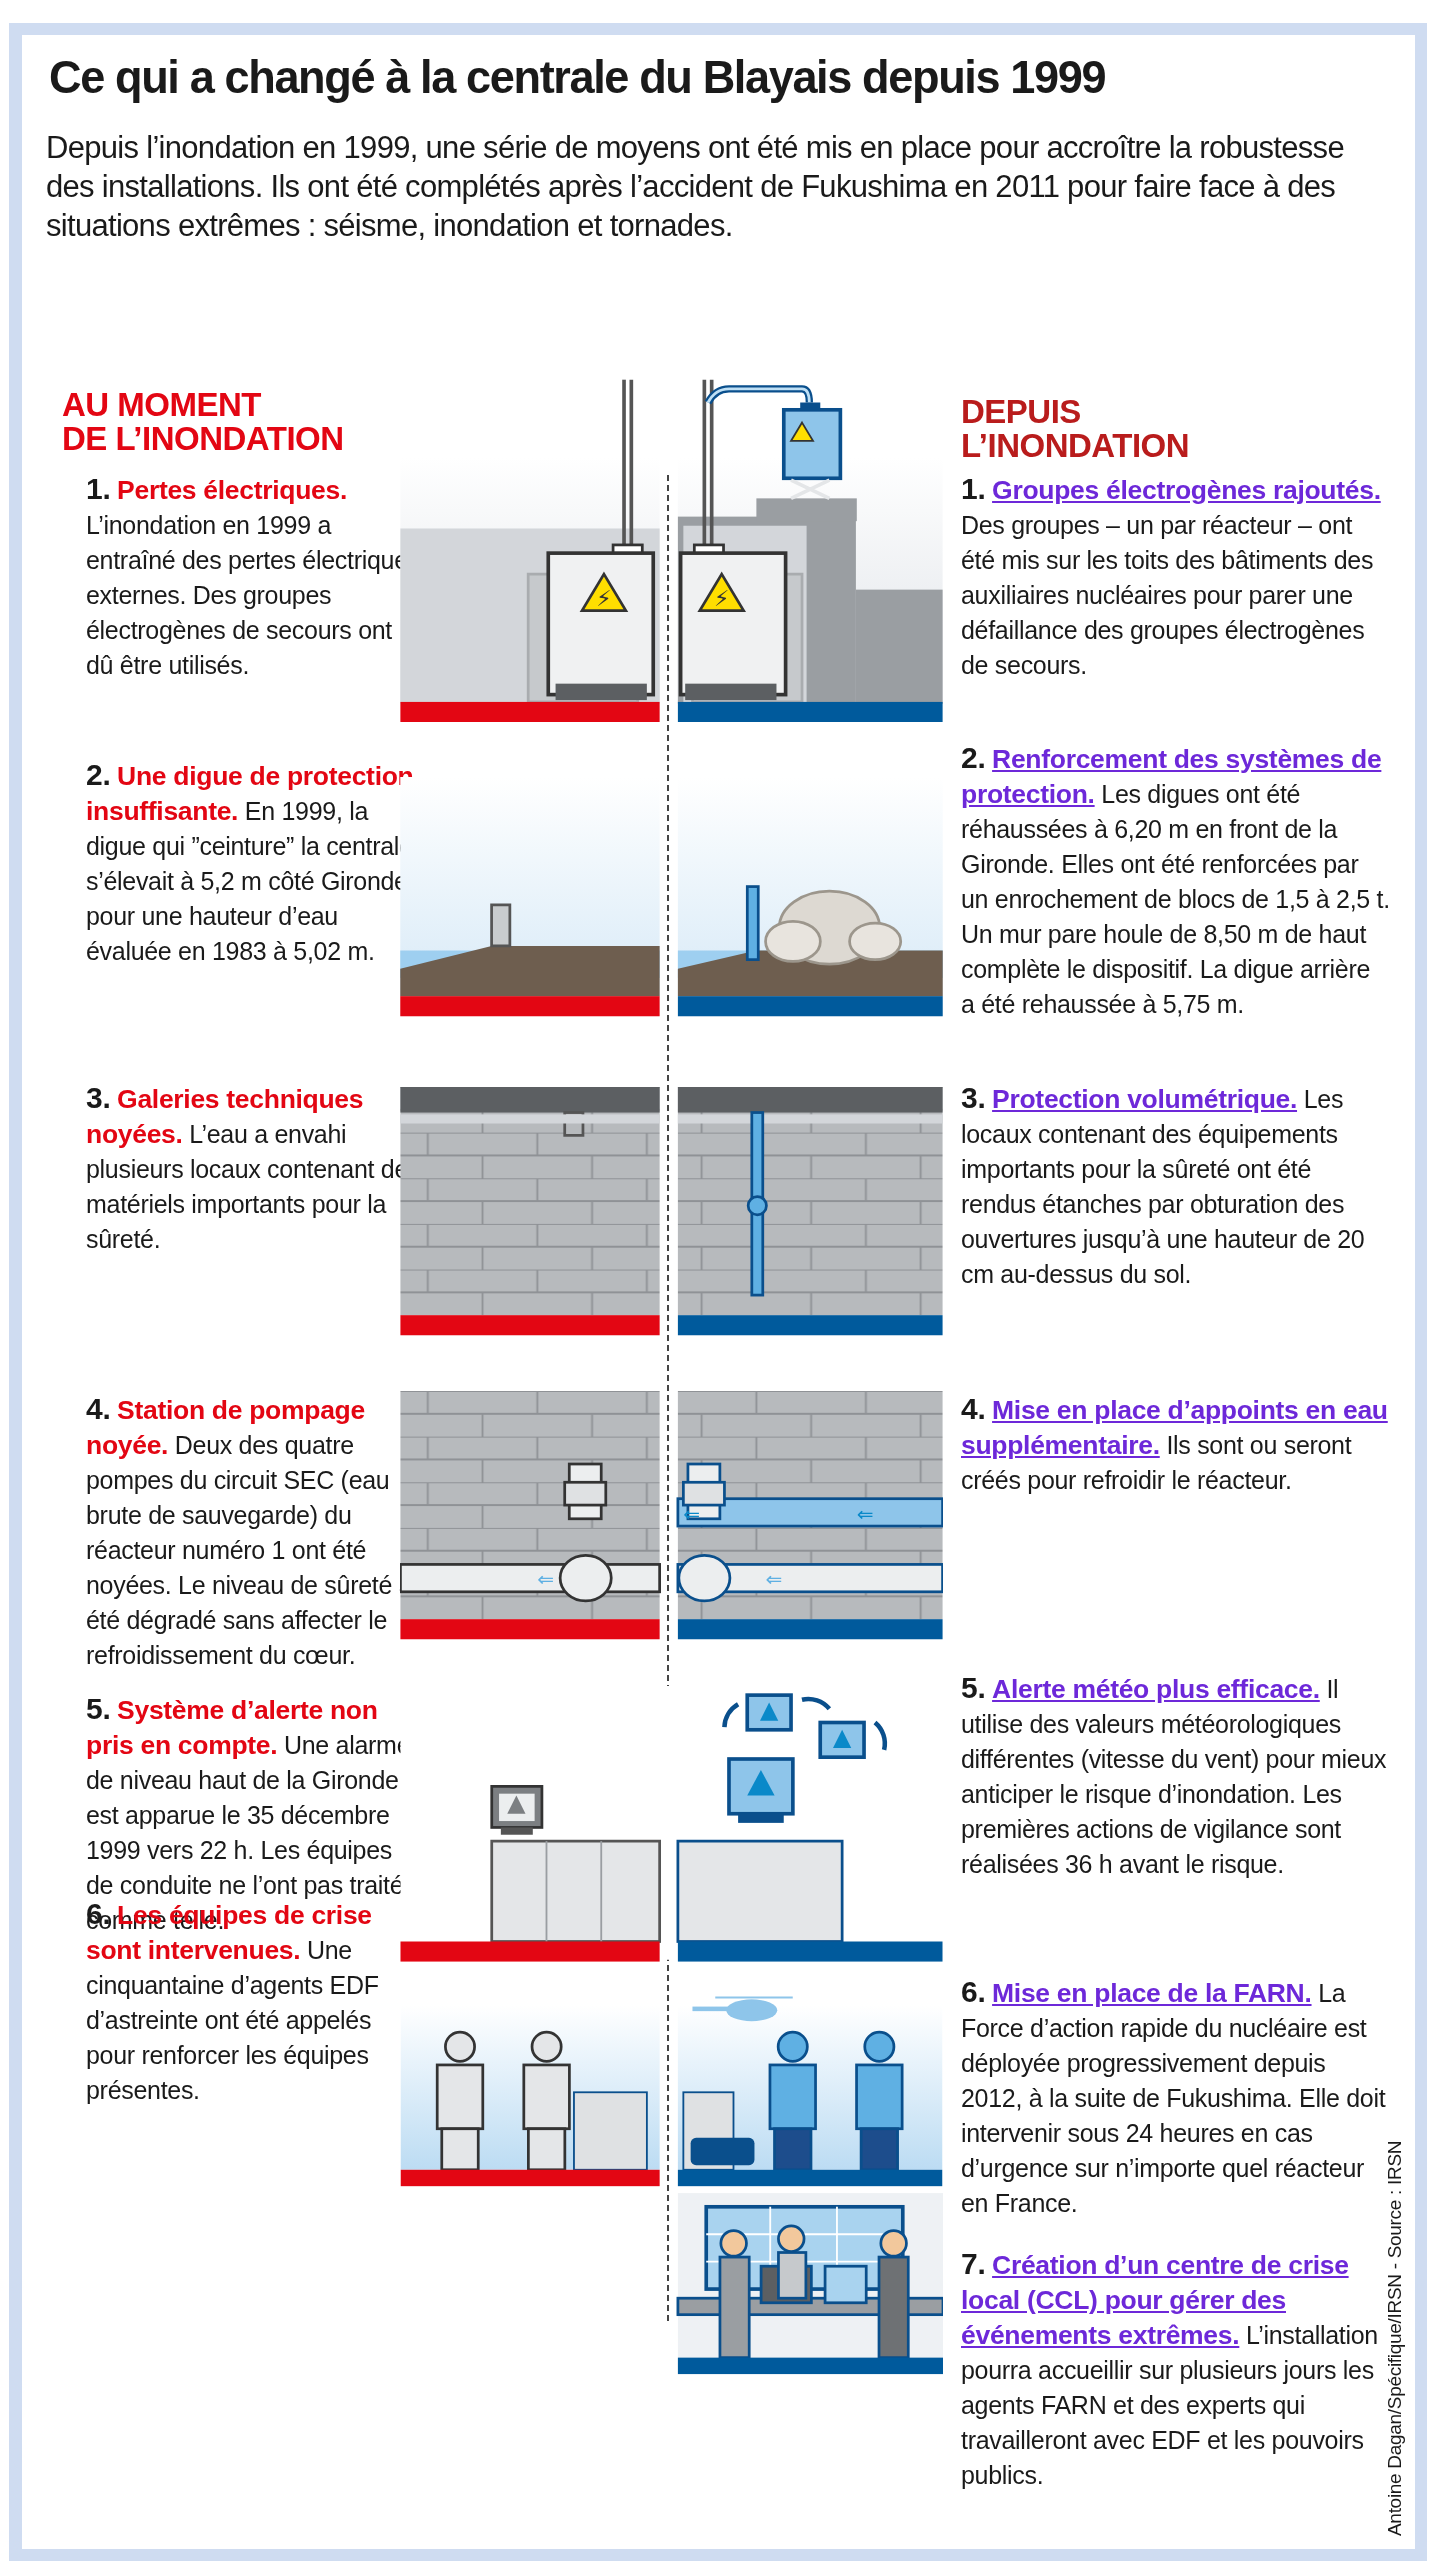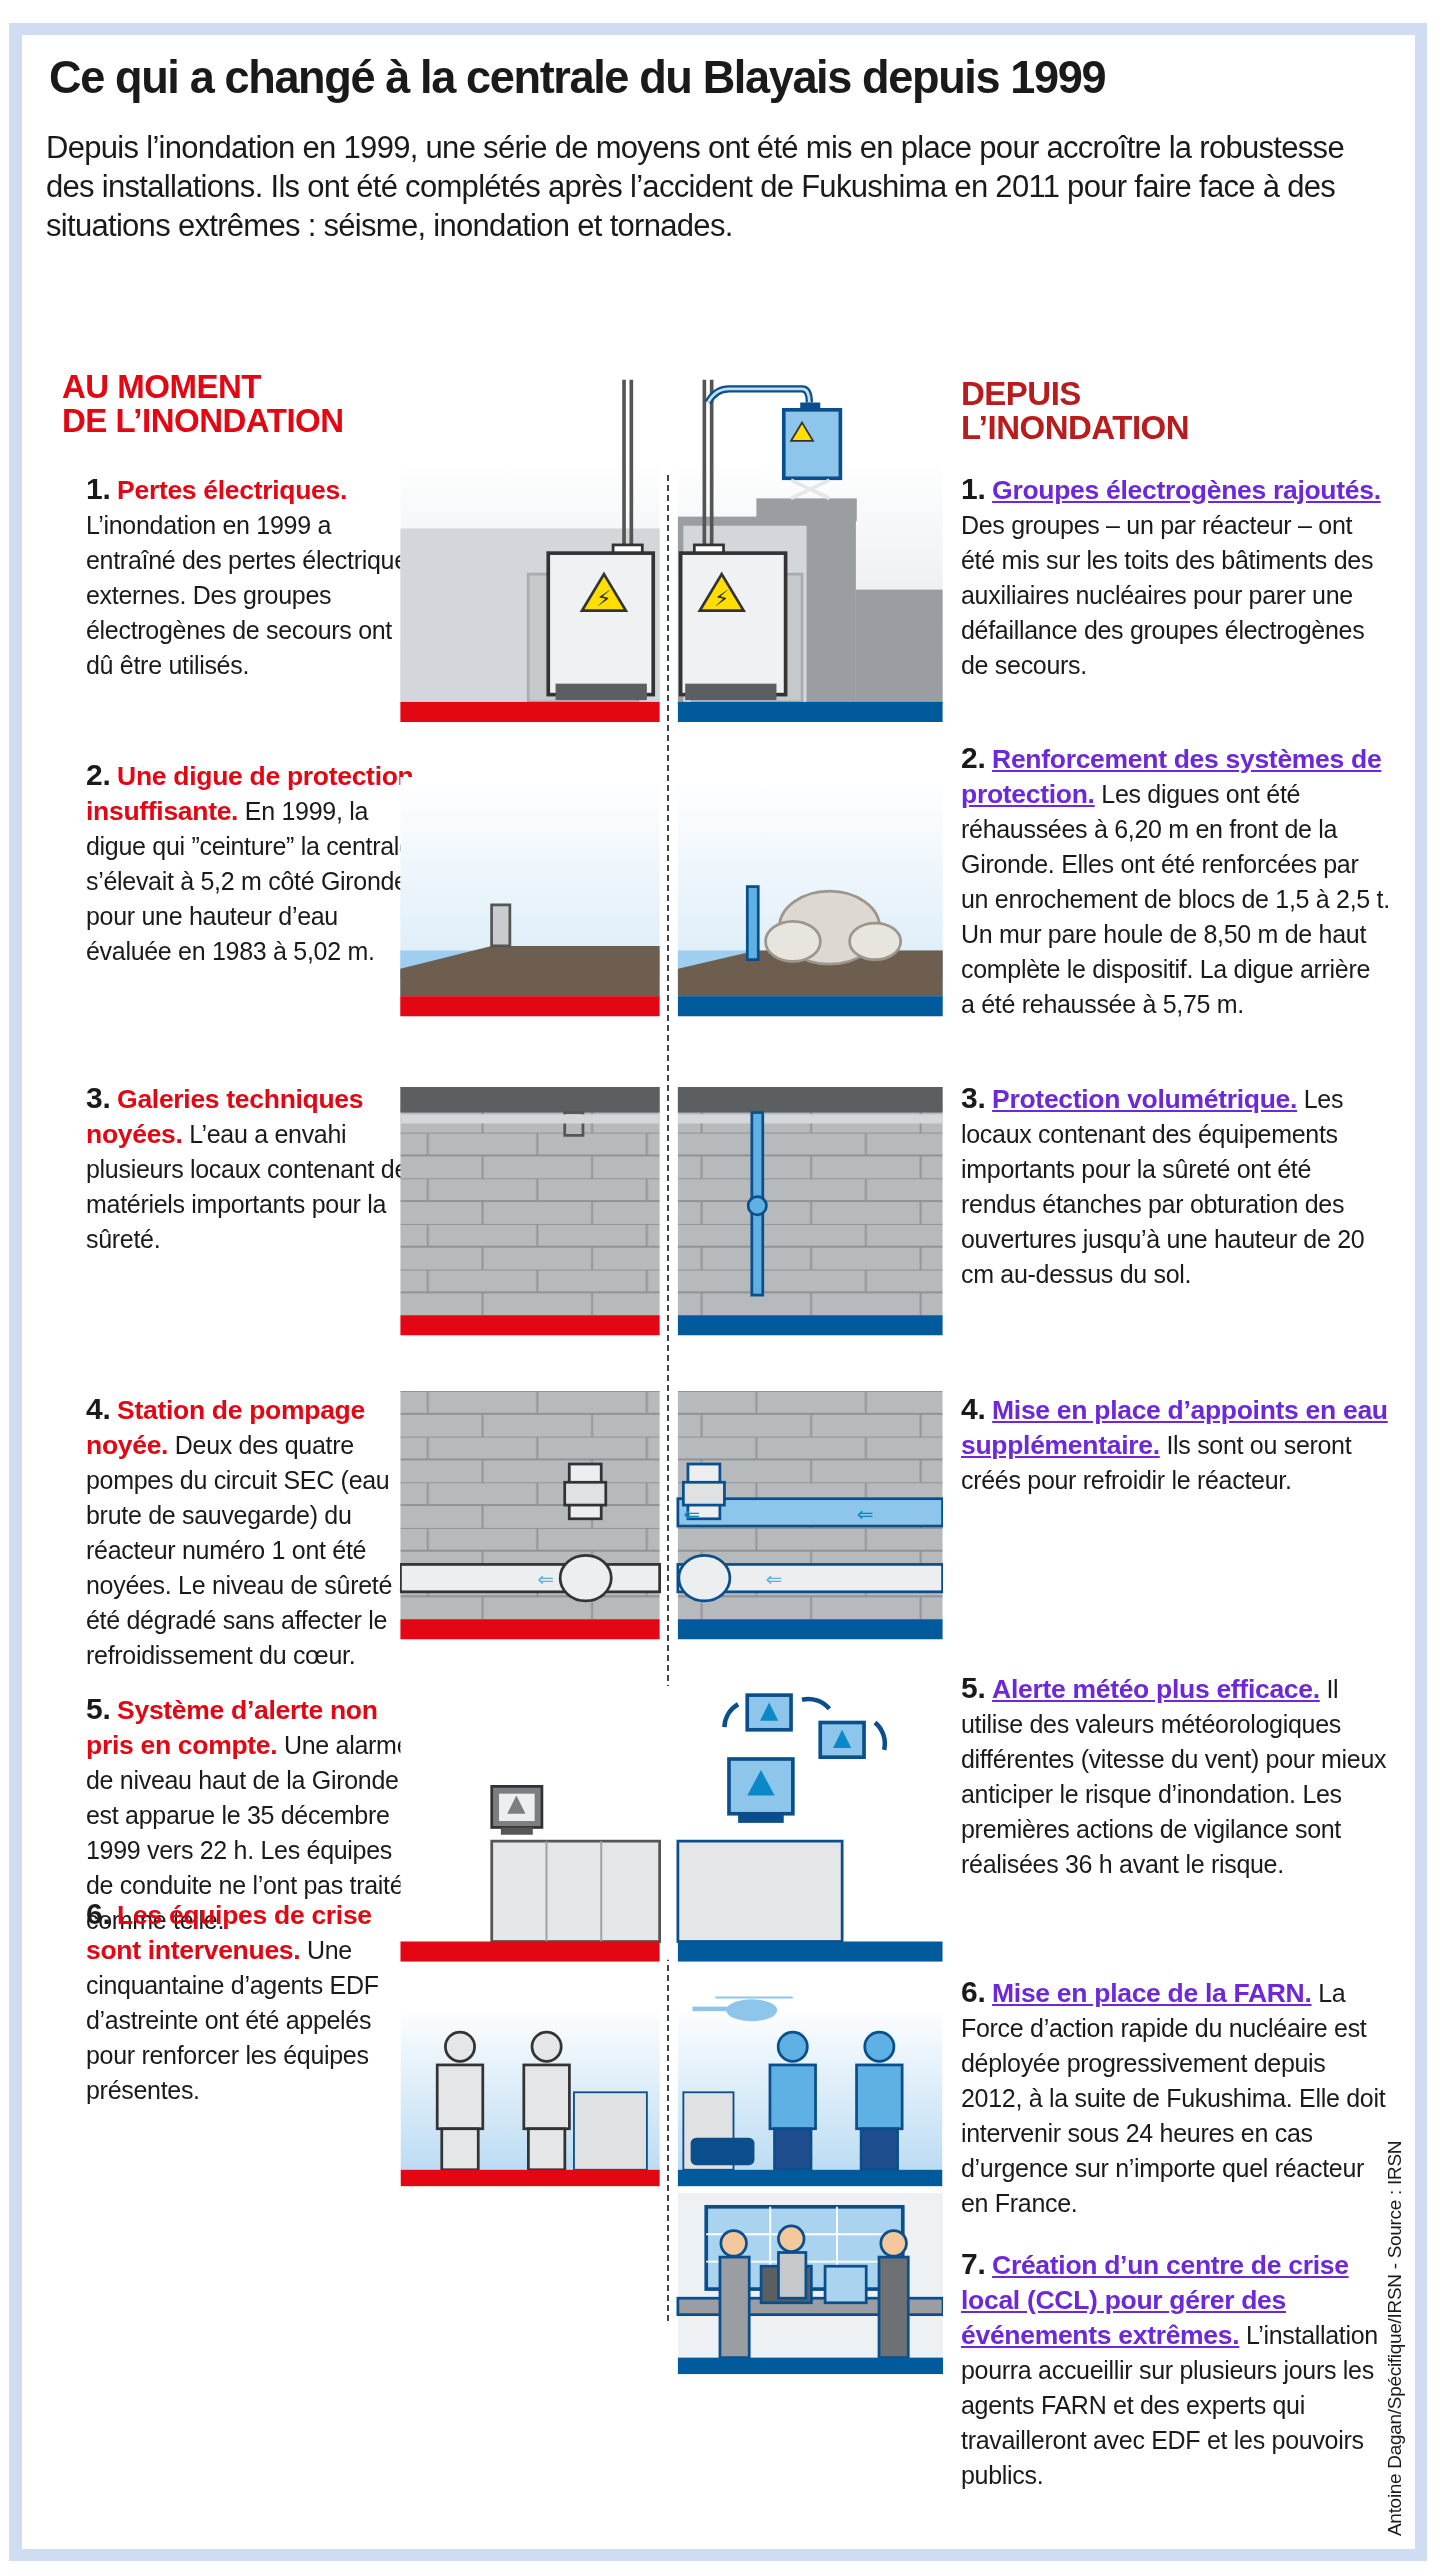--- a/index.html
+++ b/index.html
@@ -1,21 +1,21 @@
 <!DOCTYPE html>
 <html style="font-size:14.6px"><head>
 <meta charset="utf-8">
 <style>
   html, body { margin:0; padding:0; background:#ffffff; }
   body { width:1448px; height:2576px; position:relative; overflow:hidden; font-family:"Liberation Sans", sans-serif; }
   .frame { position:absolute; left:9.1px; top:23px; width:1418px; height:2538px; background:#cfdcf1; }
   .inner { position:absolute; left:12.8px; top:12px; width:1393px; height:2514px; background:#ffffff; }
   .title { position:absolute; left:49px; top:50px; width:1352px; font-family:"Liberation Sans", sans-serif; font-weight:bold; font-size:46px; letter-spacing:-1.4px; color:#1a1a1a; transform:scaleX(0.98); transform-origin:left; white-space:nowrap; }
   .intro { position:absolute; left:46px; top:128px; width:1316px; font-size:31px; line-height:39px; color:#1a1a1a; letter-spacing:-0.7px; }
-  .colhead { position:absolute; font-weight:bold; font-size:33px; line-height:34px; letter-spacing:-0.5px; }
+  .colhead { position:absolute; font-weight:bold; font-size:33px; line-height:34px; letter-spacing:-0.5px;margin-top:18px; }
   .colhead.red { left:62px; top:370px; color:#e30613; }
   .colhead.blue { left:961px; top:377px; color:#b91c1c; }
   .item { position:absolute; font-size:25px; line-height:35px; color:#1a1a1a; letter-spacing:-0.3px; }
   .item .num { font-weight:bold; font-size:30px; color:#1a1a1a; }
   .item .head { font-weight:bold; font-size:26.5px; }
   .item.left .head { color:#e30613; }
   .item.right .head { color:#6d28d9;text-decoration:underline; }
   .item.left { left:62px; width:338px;margin-left:24px; }
   .item.right { left:961px; width:429px; }
   .illus { position:absolute; left:400px; width:543px; }

